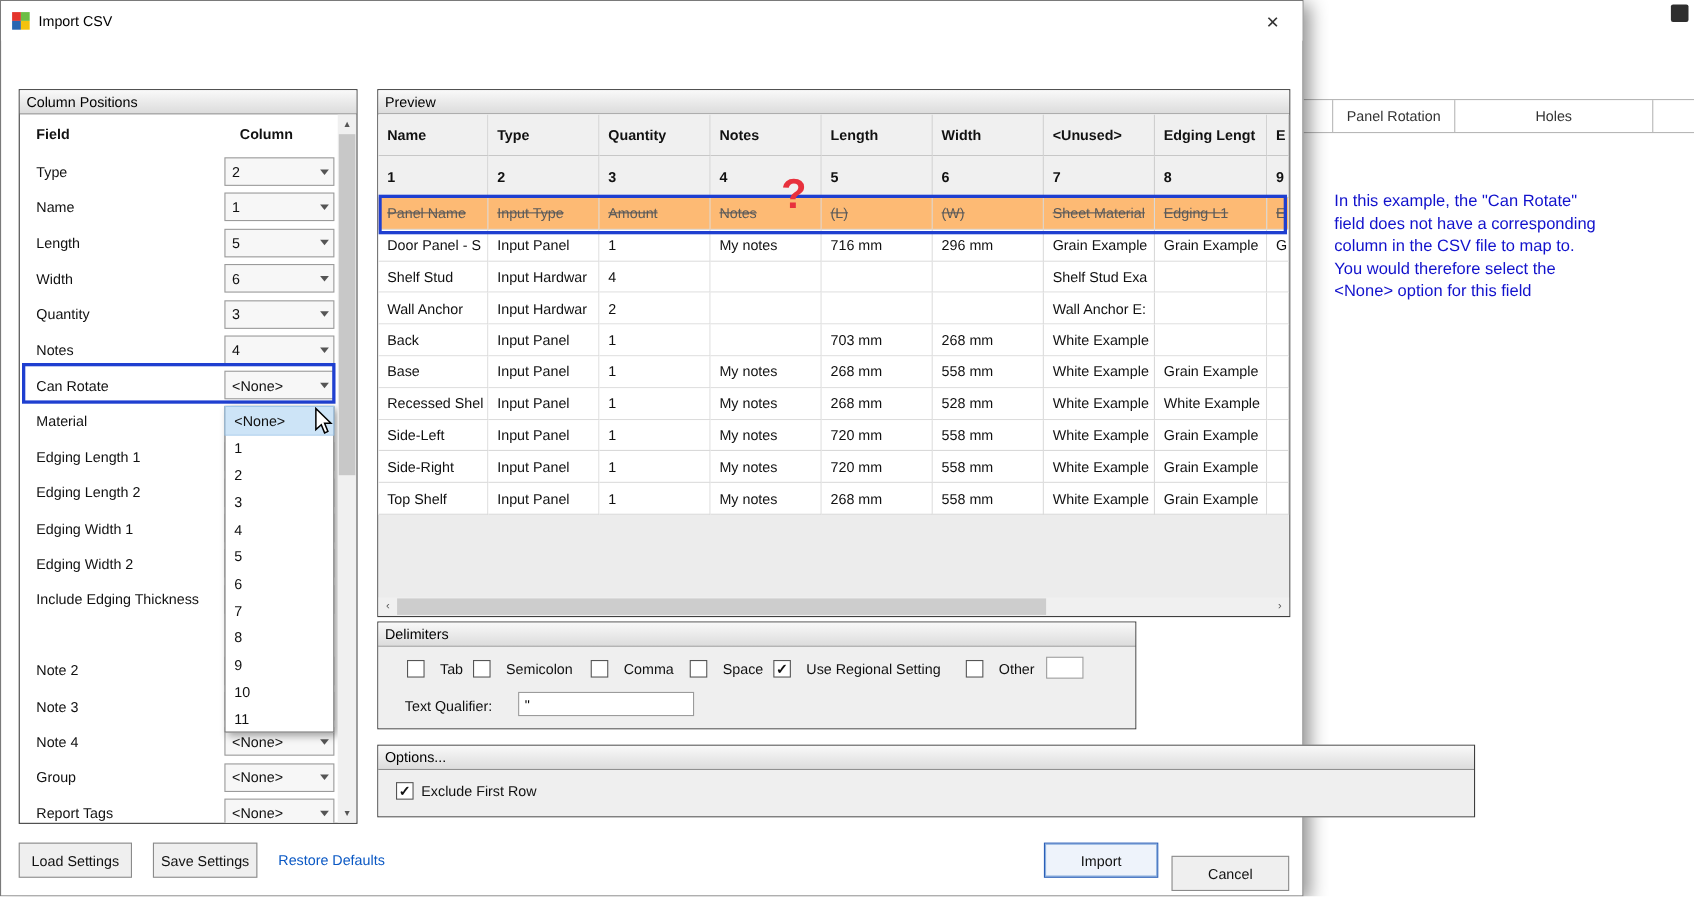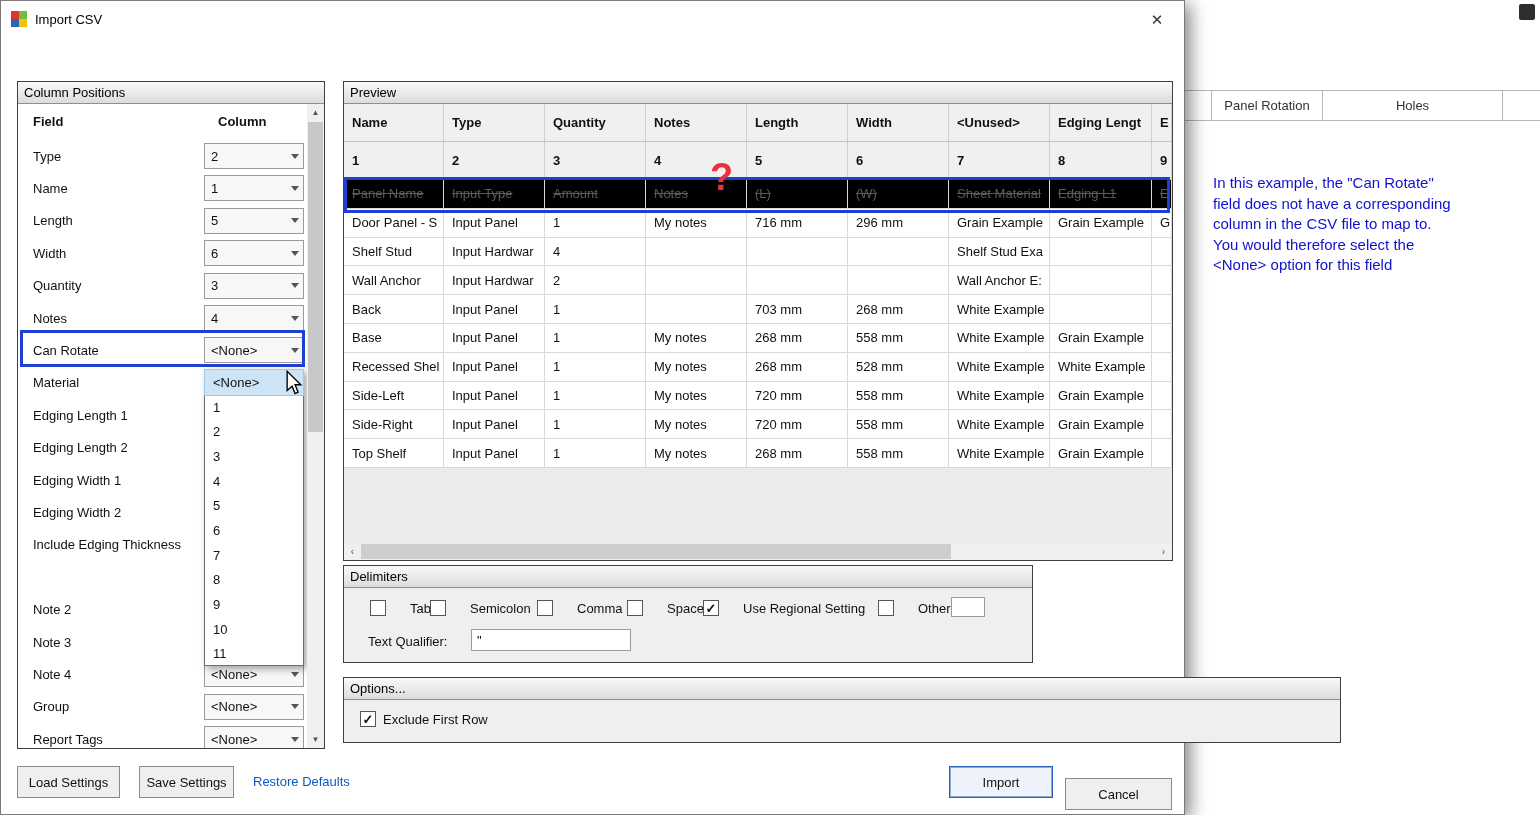--- a/index.html
+++ b/index.html
@@ -56,33 +56,33 @@
 
   
   #pv{left:342px;top:80px;width:830px;height:480px;}
   #pv .grp-body{background:#ececec;}
   .ptable{position:absolute;left:0;top:0;width:828px;background:#fff;}
   .prow{display:grid;grid-template-columns:100px 101px 101px 101px 101px 101px 101px 102px 20px;}
   .pc{border-right:1px solid #d9d9d9;border-bottom:1px solid #d9d9d9;padding-left:8px;display:flex;align-items:center;overflow:hidden;white-space:nowrap;background:#fff;}
   .phead{height:38px;}
   .phead .pc{background:#f0f0f0;font-weight:bold;border-right:1px solid #cfcfcf;border-bottom:1px solid #c3c3c3;}
   .pdata{height:28.8px;}
-  .pstrike .pc{color:#5a5a5a;text-decoration:line-through;background:#000000;}
+  .pstrike .pc{color:#5a5a5a;text-decoration:line-through;background:#fdba74;}
   .preview-highlight{position:absolute;left:0;top:73px;width:826px;height:36px;border:3px solid #1f3fd0;z-index:4;pointer-events:none;}
   .qmark{position:absolute;left:366px;top:52px;font-size:38px;font-weight:bold;color:#e8313d;z-index:6;pointer-events:none;}
   .hscroll{position:absolute;left:0;bottom:0;width:828px;height:17px;background:#f0f0f0;}
   .hs-arrow{position:absolute;top:0;width:17px;height:17px;display:flex;align-items:center;justify-content:center;font-size:10px;color:#555;cursor:pointer;}
   .hs-left{left:0;}
   .hs-right{right:0;}
   .hs-thumb{position:absolute;left:17px;top:1px;height:15px;width:590px;background:#cdcdcd;cursor:pointer;}
 
   
   #dl{left:342px;top:564px;width:690px;height:98px;}
   #dl .grp-body{background:#efefef;}
-  .dlitem{position:absolute;top:10px;height:20px;display:flex;align-items:center;gap:24px;cursor:pointer;}
+  .dlitem{position:absolute;top:10px;height:20px;display:flex;align-items:center;gap:14px;cursor:pointer;}
   .cb{width:16px;height:16px;background:#fff;border:1px solid #555;display:inline-flex;align-items:center;justify-content:center;font-size:13px;flex:none;}
   .cb.checked::after{content:"✓";font-weight:bold;color:#111;}
   .mini-input{position:absolute;left:607px;top:9px;width:34px;height:20px;border:1px solid #9b9b9b;background:#fff;font-family:inherit;font-size:13px;padding:0 4px;}
   .tq-label{position:absolute;left:24px;top:46px;}
   .tq-input{position:absolute;left:127px;top:41px;width:160px;height:22px;border:1px solid #9b9b9b;background:#fff;font-family:inherit;font-size:13px;padding:0 5px;}
 
   
   #op{left:342px;top:676px;width:998px;height:66px;}
   #op .grp-body{background:#efefef;}
   .opitem{position:absolute;left:16px;top:9px;height:20px;display:flex;align-items:center;gap:7px;cursor:pointer;}

